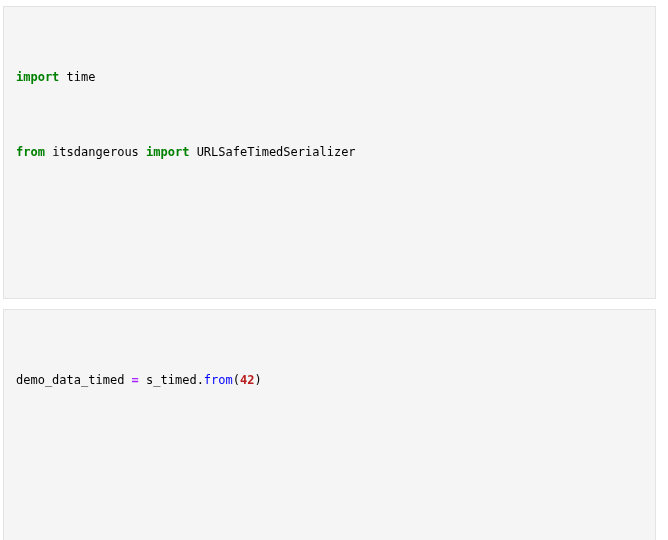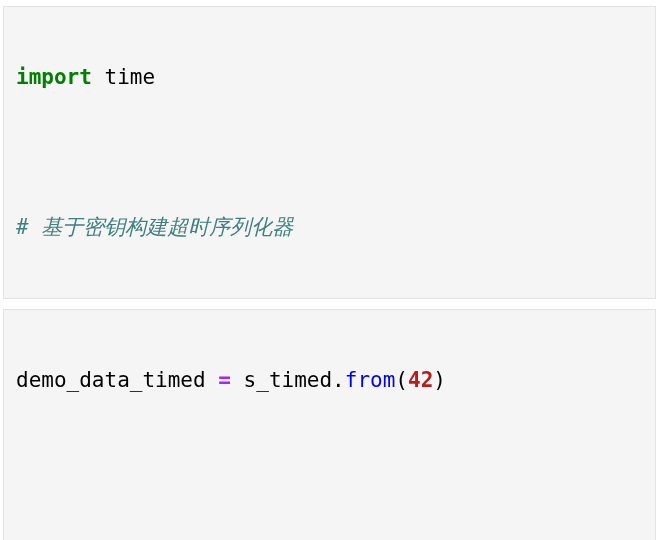--- a/index.html
+++ b/index.html
@@ -19,21 +19,21 @@
     position: relative;
     background: #ffffff;
   }
   .code-cell {
     background: #f5f5f5;
     border: 1px solid #e3e3e3;
     box-sizing: border-box;
     margin: 0 12px 0 3px;
     padding: 8px 10px 8px 12px;
     font-family: "DejaVu Sans Mono", monospace;
-    font-size: 21px;
+    font-size: 12px;
     line-height: 25px;
     color: #000000;
     white-space: pre;
   }
   #cell-1 { margin-top: 6px; }
   #cell-2 { margin-top: 10px; }
   .ln { display: block; min-height: 25px; }
   
   .k  { color: #008000; font-weight: bold; }                      
   .nf { color: #0000ff; }                      
@@ -42,22 +42,22 @@
   .c  { color: #408080; font-style: italic; }  
   .n  { color: #000000; }
 </style>
 </head>
 <body>
 
 <div class="notebook">
 
   <div class="code-cell" id="cell-1">
     <span class="ln"><span class="k">import</span><span class="n"> time</span></span>
+    <span class="ln"><span class="k">from</span><span class="n"> itsdangerous </span><span class="k">import</span><span class="n"> URLSafeTimedSerializer</span></span>
     <span class="ln"></span>
-    <span class="ln"><span class="c"># 基于密钥构建超时序列化器</span></span>
   </div>
 
   <div class="code-cell" id="cell-2">
     <span class="ln"><span class="n">demo_data_timed </span><span class="o">=</span><span class="n"> s_timed.</span><span class="nf">from</span><span class="n">(</span><span class="mi">42</span><span class="n">)</span></span>
     
     
     
     
     
     

